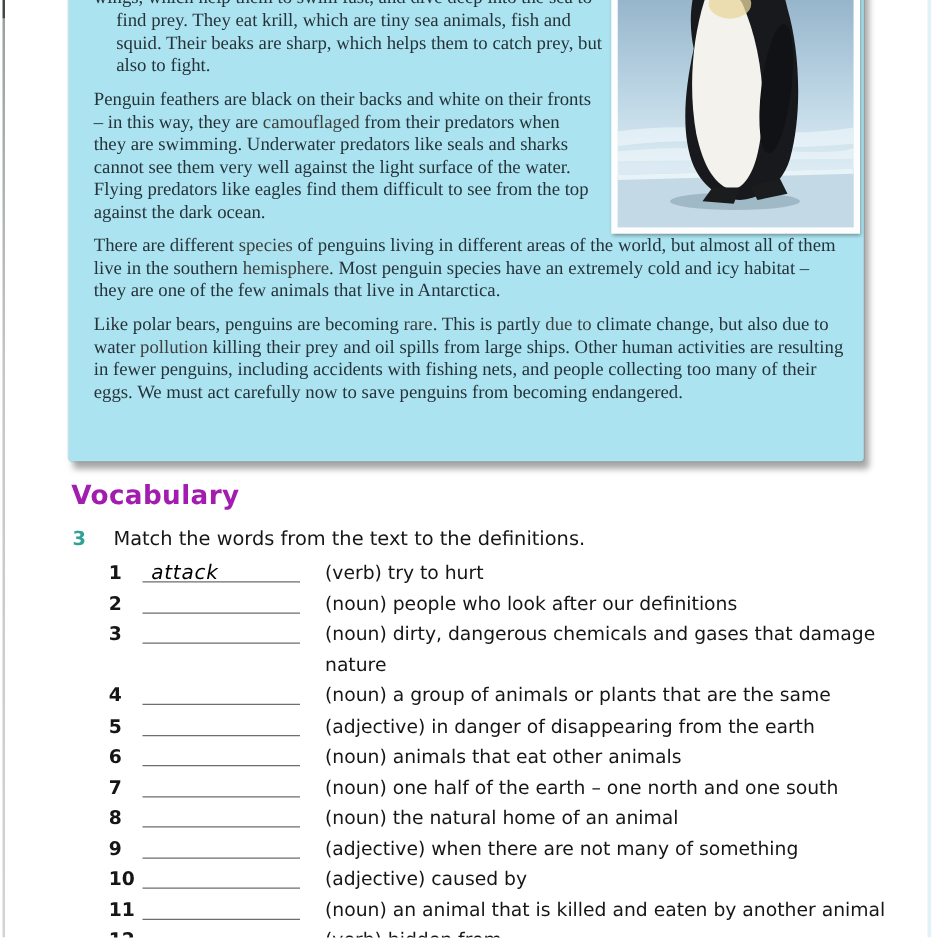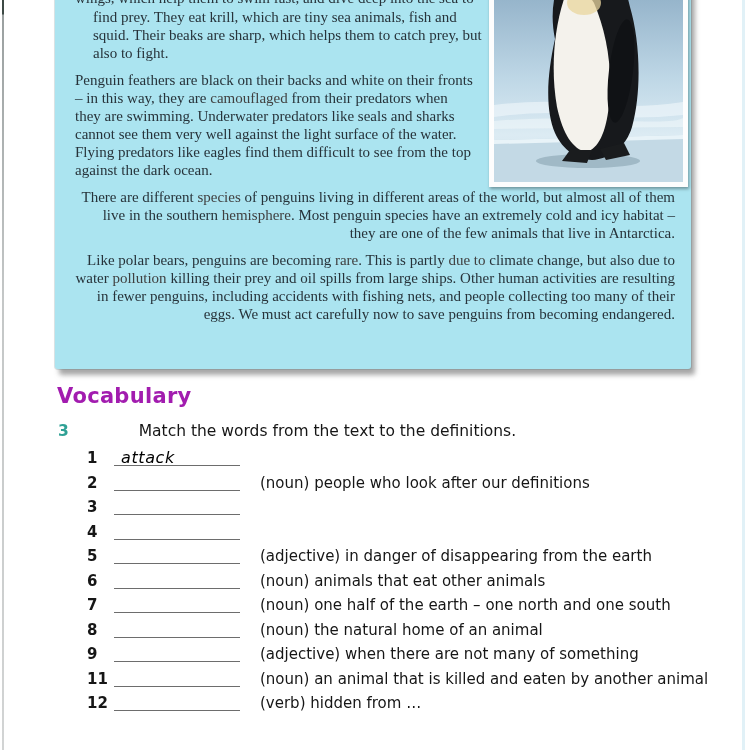--- a/index.html
+++ b/index.html
@@ -18,21 +18,21 @@
     background:#abe4f0;border-radius:3px;box-sizing:border-box;
     padding:14px 18px 0 20px;
     box-shadow:4px 6px 5px rgba(95,95,95,.55), 0 0 0 1px rgba(110,150,160,.25);
   }
   .clipped-line{
     margin:-11px 0 0 0;width:430px;white-space:nowrap;overflow:hidden;
     color:#27333a;font:15px/18px "Liberation Serif",serif;
   }
   .para{margin:0 0 9px 0;color:#27333a;font:15px/18px "Liberation Serif",serif;}
   .para.narrow{width:402px;}
-  .para.full{width:600px;text-align:right;}
+  .para.full{width:600px;}
   .para .hl{color:#404040;}
   #paragraphs .para:first-child{margin-top:1px;margin-left:18px;}
 
   
   .photo-frame{
     position:absolute;left:489px;top:-12px;width:199px;height:199px;
     background:#fdfdfd;padding:5px;box-sizing:border-box;
     box-shadow:1px 2px 3px rgba(0,0,0,.35);
   }
   .photo-frame svg{display:block;}
@@ -40,21 +40,21 @@
   
   .vocab-heading{
     position:absolute;left:57px;top:383px;margin:0;
     font:bold 21px/26px "DejaVu Sans",sans-serif;color:#a21caf;letter-spacing:.3px;
   }
   .exercise-line{
     position:absolute;left:58px;top:421px;width:620px;
     font:15.5px/20px "DejaVu Sans",sans-serif;
   }
   .ex-num{color:#2fa195;font-weight:bold;margin-right:17px;}
-  .ex-instr{color:#161616;margin-left:48px;}
+  .ex-instr{color:#161616;}
 
   #vocab-items{position:absolute;left:87px;top:446px;width:636px;}
   .vrow{display:flex;align-items:flex-start;font:15px/24.5px "DejaVu Sans",sans-serif;color:#161616;}
   .vnum{width:27px;font-weight:bold;flex:none;}
   .vblank{flex:none;width:126px;height:19px;border-bottom:1.6px solid #6d6d6d;
     margin-right:20px;position:relative;}
   .vanswer{position:absolute;left:7px;bottom:-3px;color:#000000;white-space:nowrap;
     font:italic 16px/20px "DejaVu Sans",sans-serif;letter-spacing:.6px;}
   .vdef{flex:1;}
 </style>
@@ -115,33 +115,36 @@
     <span class="ex-num">3</span>
     <span class="ex-instr">Match the words from the text to the definitions.</span>
   </div>
 
   <div id="vocab-items">
       <div class="vrow">
         <span class="vnum">1</span>
         <span class="vblank">
           <span class="vanswer">attack</span>
         </span>
+        <span class="vdef">(verb) try to hurt</span>
       </div>
       <div class="vrow">
         <span class="vnum">2</span>
         <span class="vblank"></span>
         <span class="vdef">(noun) people who look after our definitions</span>
       </div>
       <div class="vrow">
         <span class="vnum">3</span>
         <span class="vblank"></span>
+        <span class="vdef">(noun) dirty, dangerous chemicals and gases that damage nature</span>
       </div>
       <div class="vrow">
         <span class="vnum">4</span>
         <span class="vblank"></span>
+        <span class="vdef">(noun) a group of animals or plants that are the same</span>
       </div>
       <div class="vrow">
         <span class="vnum">5</span>
         <span class="vblank"></span>
         <span class="vdef">(adjective) in danger of disappearing from the earth</span>
       </div>
       <div class="vrow">
         <span class="vnum">6</span>
         <span class="vblank"></span>
         <span class="vdef">(noun) animals that eat other animals</span>
@@ -155,20 +158,25 @@
         <span class="vnum">8</span>
         <span class="vblank"></span>
         <span class="vdef">(noun) the natural home of an animal</span>
       </div>
       <div class="vrow">
         <span class="vnum">9</span>
         <span class="vblank"></span>
         <span class="vdef">(adjective) when there are not many of something</span>
       </div>
       <div class="vrow">
+        <span class="vnum">10</span>
+        <span class="vblank"></span>
+        <span class="vdef">(adjective) caused by</span>
+      </div>
+      <div class="vrow">
         <span class="vnum">11</span>
         <span class="vblank"></span>
         <span class="vdef">(noun) an animal that is killed and eaten by another animal</span>
       </div>
       <div class="vrow">
         <span class="vnum">12</span>
         <span class="vblank"></span>
         <span class="vdef">(verb) hidden from …</span>
       </div>
     </div>

